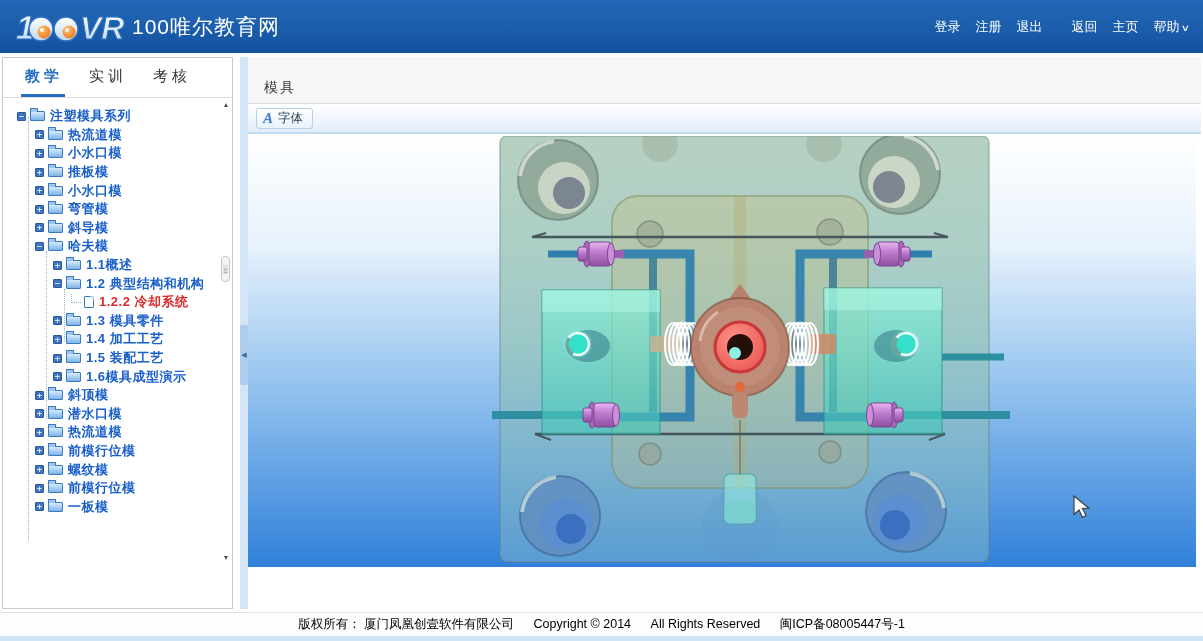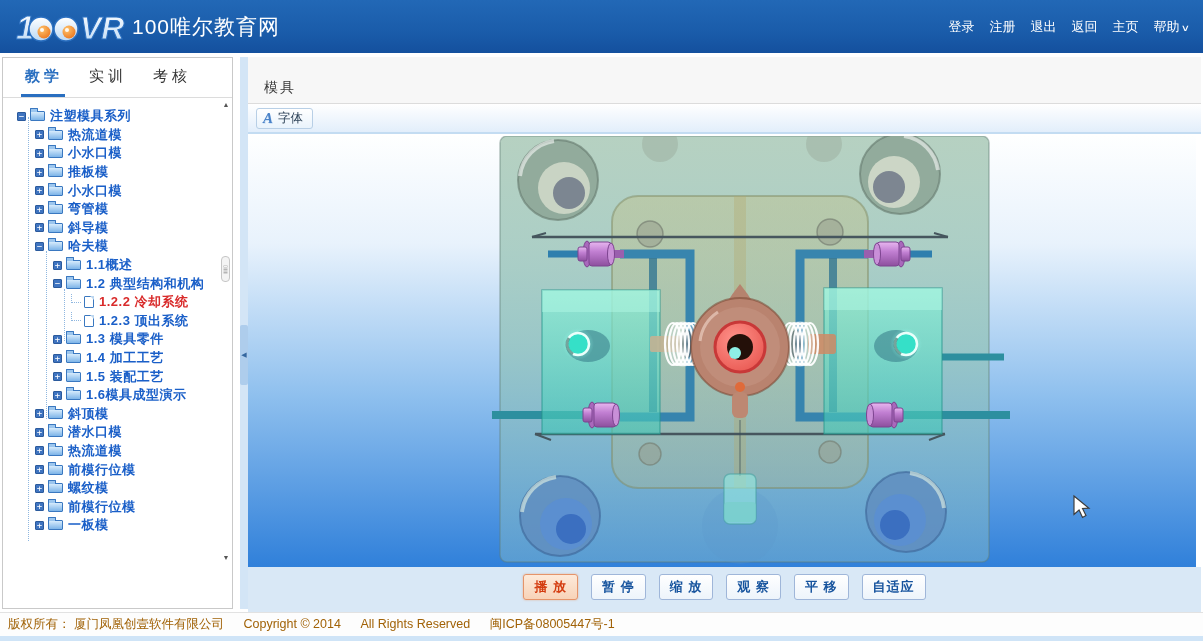--- a/index.html
+++ b/index.html
@@ -15,21 +15,21 @@
     background:linear-gradient(180deg,#2268b6 0%, var(--header-bg,#1a5caa) 60%, #14509e 100%);
   }
   #logo { position:absolute; left:14px; top:8px; width:112px; height:38px; }
   #site-title {
     position:absolute; left:132px; top:13px; color:#fff; font-size:21px; letter-spacing:1px;
   }
   #header-nav {
     position:absolute; right:14px; top:0; height:53px; display:flex; align-items:center; gap:15px;
   }
   #header-nav a { color:#fff; font-size:13px; text-decoration:none; white-space:nowrap; cursor:pointer; }
-  #header-nav a.gap { }
+  #header-nav a.gap { margin-left:14px; }
   #header-nav .chev { font-size:9px; margin-left:3px; display:inline-block; transform:scaleX(1.4); }
   
   #sidebar {
     position:absolute; left:2px; top:57px; width:231px; height:552px;
     background:#fff; border:1px solid #c9c9c9;
   }
   #side-tabs {
     position:relative; height:40px; border-bottom:1px solid #dcdcdc; display:flex; align-items:center;
   }
   #side-tabs .tab {
@@ -139,21 +139,21 @@
   }
   .ctl-btn.active {
     color:var(--active-btn-text,#d43c10);
     border:1px solid var(--active-btn-border,#e5946a);
     background:linear-gradient(180deg,#fdeada,#f8d3b8);
     box-shadow:0 0 2px rgba(230,140,80,0.6);
   }
   
   #footer {
     position:absolute; left:0; top:612px; width:1203px; height:29px; background:#fdfdfd;
-    border-top:1px solid #e2e2e2; text-align:left; font-size:12.5px; color:#a16207; line-height:22px;
+    border-top:1px solid #e2e2e2; text-align:center; font-size:12.5px; color:#000000; line-height:22px;
   }
   #footer span { margin:0 8px; }
   #footer .strip { position:absolute; left:0; bottom:0; width:100%; height:5px; background:#cfe4f7; margin:0; }
 </style>
 </head>
 <body>
 
 <div id="header">
   <svg id="logo" viewBox="0 0 112 38">
     <defs>
@@ -244,25 +244,20 @@
         </div>
         <div class="tree-row" style="padding-left: 50px;">
           <span class="toggle">−</span>
           <span class="folder-icon"></span>
           <span class="tree-label">1.2 典型结构和机构</span>
         </div>
         <div class="tree-row" style="padding-left: 68px;">
           <span class="lconn"></span>
           <span class="doc-icon"></span>
           <span class="tree-label selected">1.2.2 冷却系统</span>
-        </div>
-        <div class="tree-row" style="padding-left: 68px;">
-          <span class="lconn"></span>
-          <span class="doc-icon"></span>
-          <span class="tree-label">1.2.3 顶出系统</span>
         </div>
         <div class="tree-row" style="padding-left: 50px;">
           <span class="toggle">+</span>
           <span class="folder-icon"></span>
           <span class="tree-label">1.3 模具零件</span>
         </div>
         <div class="tree-row" style="padding-left: 50px;">
           <span class="toggle">+</span>
           <span class="folder-icon"></span>
           <span class="tree-label">1.4 加工工艺</span>
@@ -526,28 +521,20 @@
         <rect x="476" y="338" width="32" height="50" rx="6" fill="rgba(150,235,225,0.6)" stroke="rgba(70,160,160,0.55)" stroke-width="1.5"></rect>
         <rect x="476" y="366" width="32" height="20" rx="4" fill="rgba(118,208,202,0.65)"></rect>
       </g>
 
       <g transform="translate(826,360) scale(1.15)">
         <polygon points="0,0 0,16 4.4,12.2 7.4,18.6 10.4,17 7.4,10.8 13,10.6" fill="#ffffff" stroke="#3c3c3c" stroke-width="1"></polygon>
       </g>
     </svg>
   </div>
 
-  <div id="controlbar">
-      <button class="ctl-btn active">播 放</button>
-      <button class="ctl-btn">暂 停</button>
-      <button class="ctl-btn">缩 放</button>
-      <button class="ctl-btn">观 察</button>
-      <button class="ctl-btn">平 移</button>
-      <button class="ctl-btn">自适应</button>
-    </div>
 </div>
 
 <div id="footer">
   <span>版权所有： 厦门凤凰创壹软件有限公司</span>
   <span>Copyright © 2014</span>
   <span>All Rights Reserved</span>
   <span>闽ICP备08005447号-1</span>
   <div class="strip"></div>
 </div>
 

